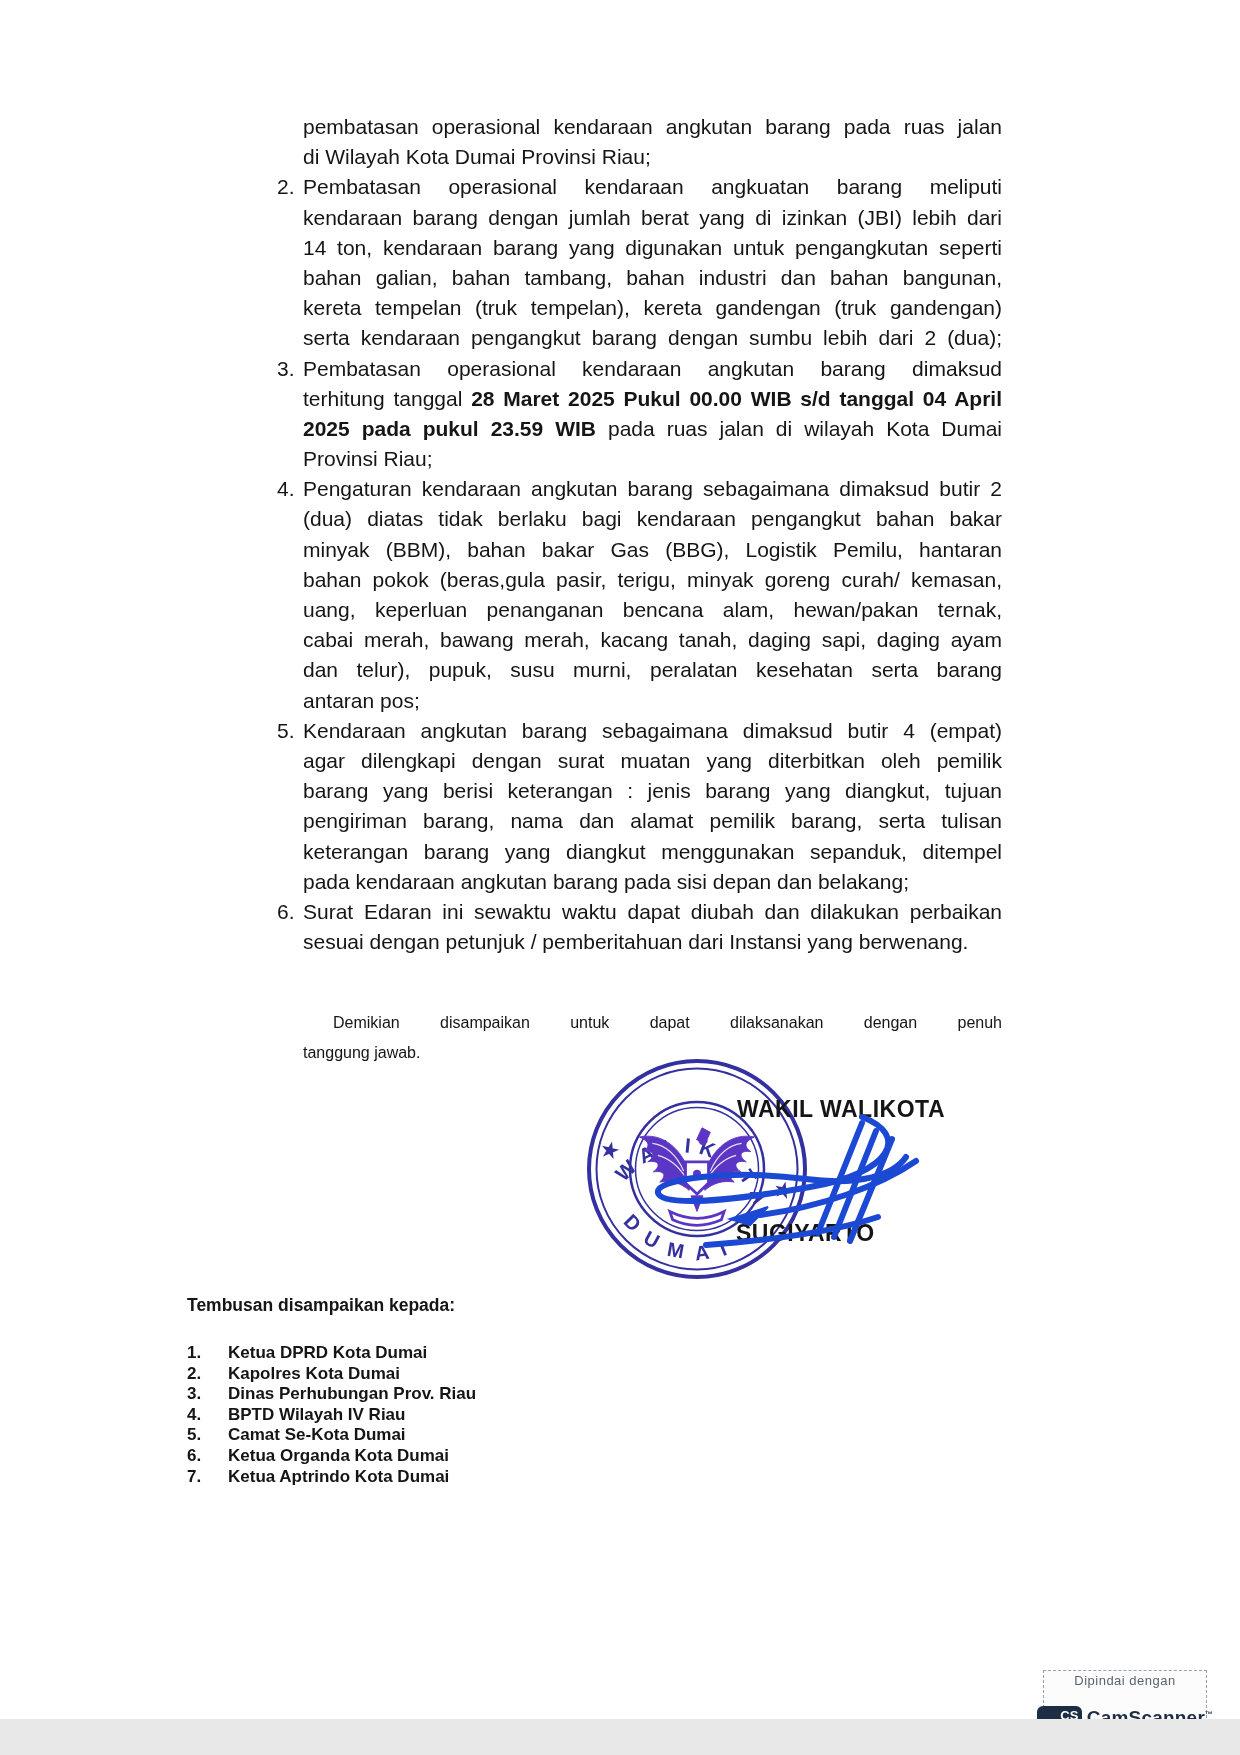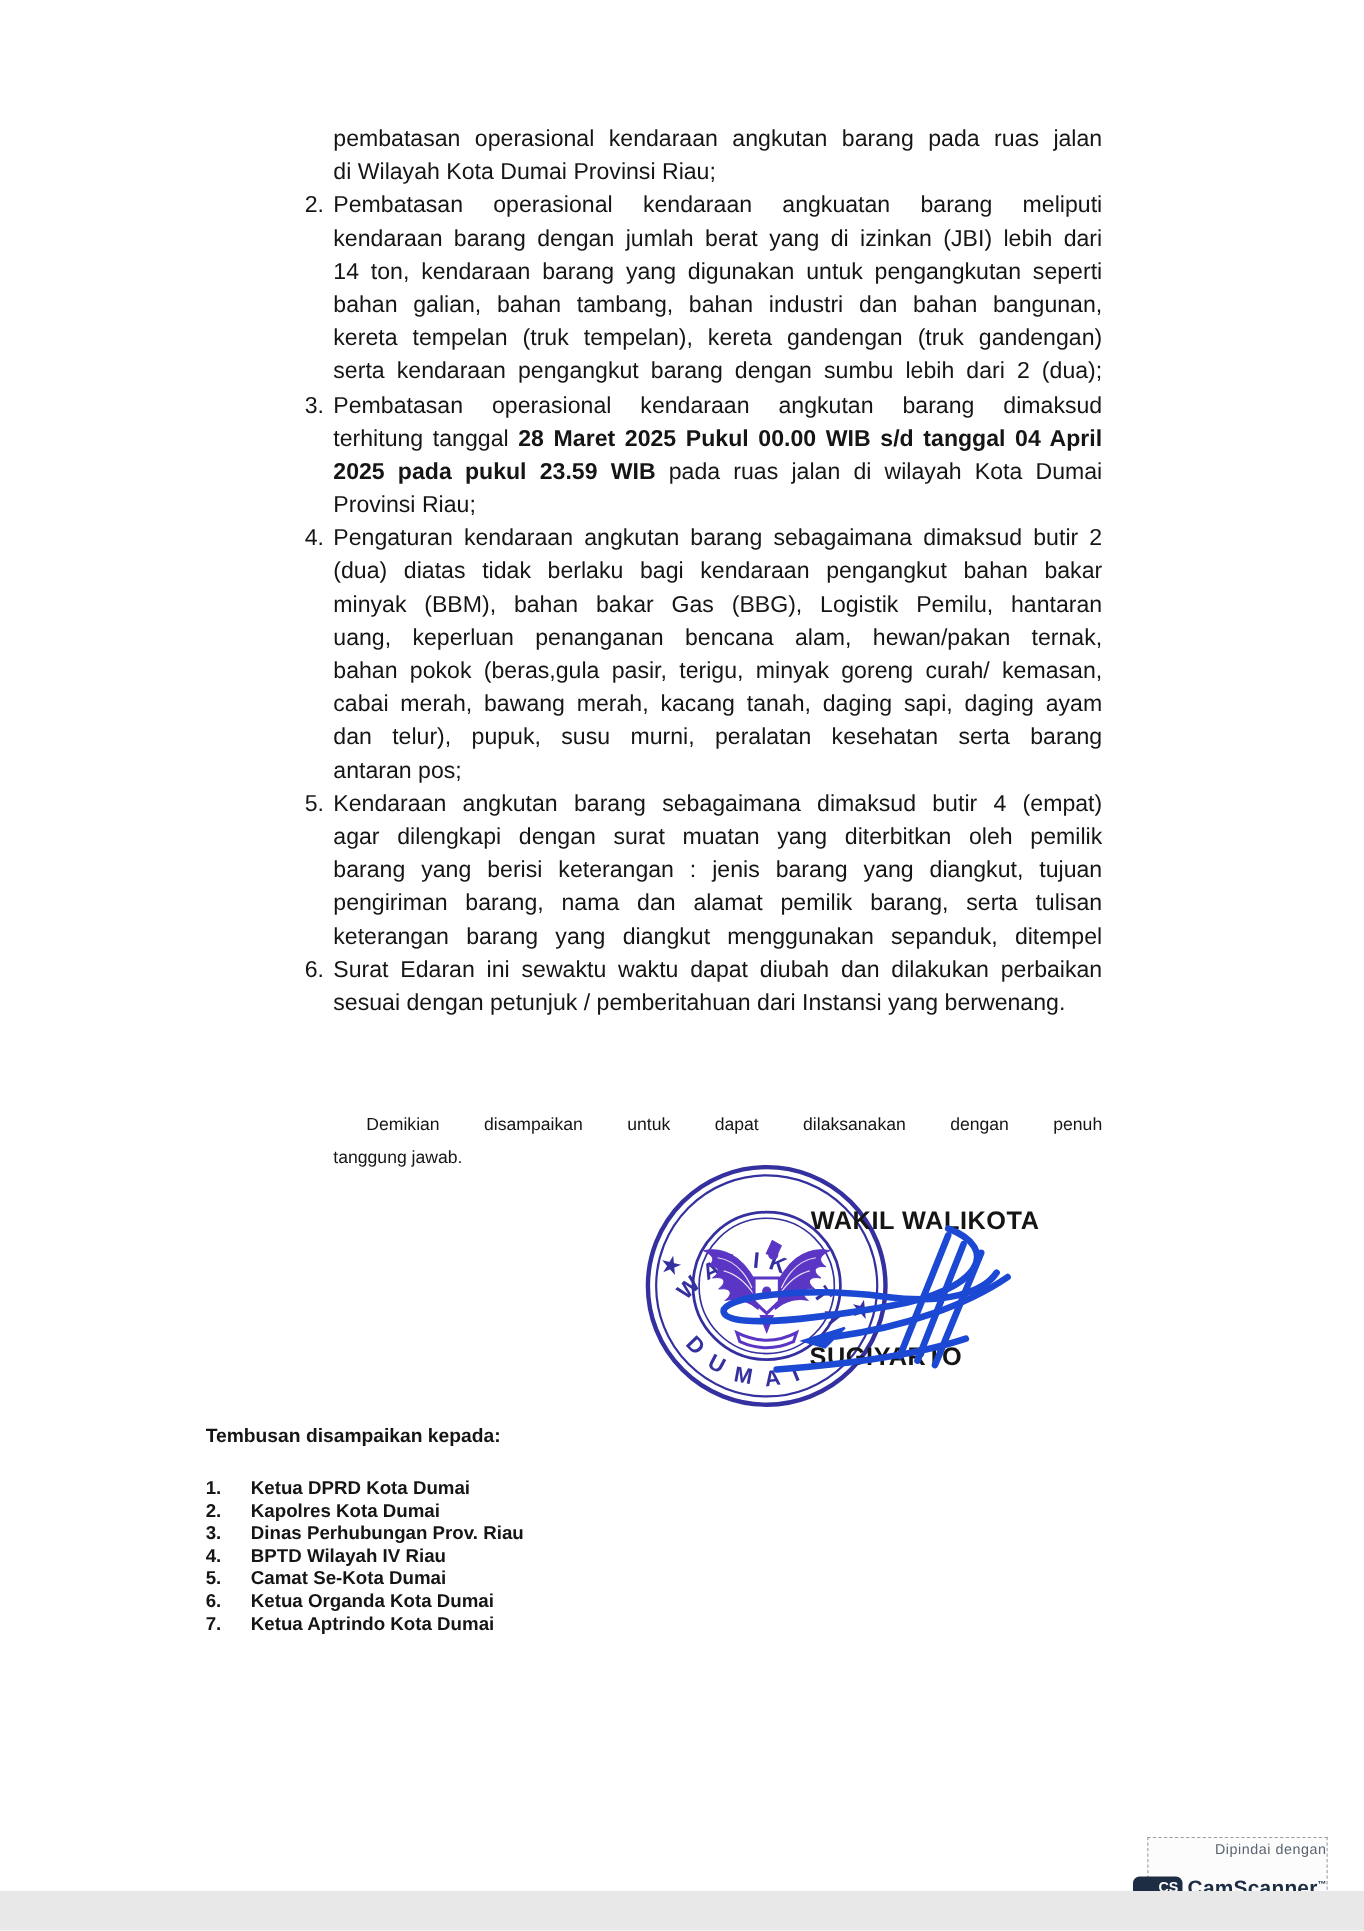--- a/index.html
+++ b/index.html
@@ -30,21 +30,21 @@
   .tembusan{position:absolute;left:187px;top:1295px;}
   .tembusan-header{font-size:17.5px;font-weight:bold;}
   .tembusan-list{margin-top:27px;font-size:17px;font-weight:bold;}
   .tembusan-item{height:20.6px;line-height:20.6px;}
   .tembusan-item .tnum{display:inline-block;width:41px;}
   
   .cs-badge{
     position:absolute;left:1043px;top:1670px;width:164px;height:63px;
     border:1.5px dashed var(--badge-border,#9aa0a8);
     background:#fcfcfc;box-sizing:border-box;
-    display:flex;flex-direction:column;align-items:flex-end;justify-content:center;gap:18px;
+    display:flex;flex-direction:column;align-items:center;justify-content:center;gap:18px;
   }
   .cs-line1{font-size:13px;color:var(--badge-text,#5a6470);letter-spacing:.5px;}
   .cs-line2{display:flex;align-items:center;gap:5px;}
   .cs-logo{
     position:relative;width:25px;height:25px;border-radius:6px;
     background:var(--cs-navy,#1d2e44);color:#fff;font-weight:bold;font-size:13px;
     display:flex;align-items:flex-start;justify-content:center;line-height:19px;
     overflow:hidden;
     padding-left:20px;
   }
@@ -80,33 +80,34 @@
           <div class="doc-line just"><span>Pembatasan operasional kendaraan angkutan barang dimaksud</span></div>
           <div class="doc-line just"><span>terhitung tanggal </span><span class="b">28 Maret 2025 Pukul 00.00 WIB s/d tanggal 04 April</span></div>
           <div class="doc-line just"><span class="b">2025 pada pukul 23.59 WIB</span><span> pada ruas jalan di wilayah Kota Dumai</span></div>
           <div class="doc-line"><span>Provinsi Riau;</span></div>
         </div>
         <div class="item">
           <span class="num">4.</span>
           <div class="doc-line just"><span>Pengaturan kendaraan angkutan barang sebagaimana dimaksud butir 2</span></div>
           <div class="doc-line just"><span>(dua) diatas tidak berlaku bagi kendaraan pengangkut bahan bakar</span></div>
           <div class="doc-line just"><span>minyak (BBM), bahan bakar Gas (BBG), Logistik Pemilu, hantaran</span></div>
+          <div class="doc-line just"><span>bahan pokok (beras,gula pasir, terigu, minyak goreng curah/ kemasan,</span></div>
           <div class="doc-line just"><span>uang, keperluan penanganan bencana alam, hewan/pakan ternak,</span></div>
-          <div class="doc-line just"><span>bahan pokok (beras,gula pasir, terigu, minyak goreng curah/ kemasan,</span></div>
           <div class="doc-line just"><span>cabai merah, bawang merah, kacang tanah, daging sapi, daging ayam</span></div>
           <div class="doc-line just"><span>dan telur), pupuk, susu murni, peralatan kesehatan serta barang</span></div>
           <div class="doc-line"><span>antaran pos;</span></div>
         </div>
         <div class="item">
           <span class="num">5.</span>
           <div class="doc-line just"><span>Kendaraan angkutan barang sebagaimana dimaksud butir 4 (empat)</span></div>
           <div class="doc-line just"><span>agar dilengkapi dengan surat muatan yang diterbitkan oleh pemilik</span></div>
           <div class="doc-line just"><span>barang yang berisi keterangan : jenis barang yang diangkut, tujuan</span></div>
           <div class="doc-line just"><span>pengiriman barang, nama dan alamat pemilik barang, serta tulisan</span></div>
           <div class="doc-line just"><span>keterangan barang yang diangkut menggunakan sepanduk, ditempel</span></div>
+          <div class="doc-line"><span>pada kendaraan angkutan barang pada sisi depan dan belakang;</span></div>
         </div>
         <div class="item">
           <span class="num">6.</span>
           <div class="doc-line just"><span>Surat Edaran ini sewaktu waktu dapat diubah dan dilakukan perbaikan</span></div>
           <div class="doc-line"><span>sesuai dengan petunjuk / pemberitahuan dari Instansi yang berwenang.</span></div>
         </div>
       </div>
   </div>
 
   <div class="closing">

